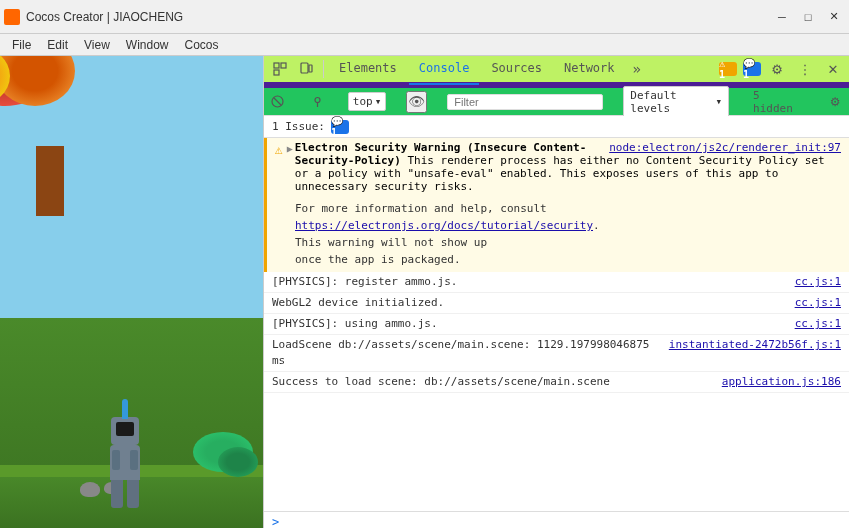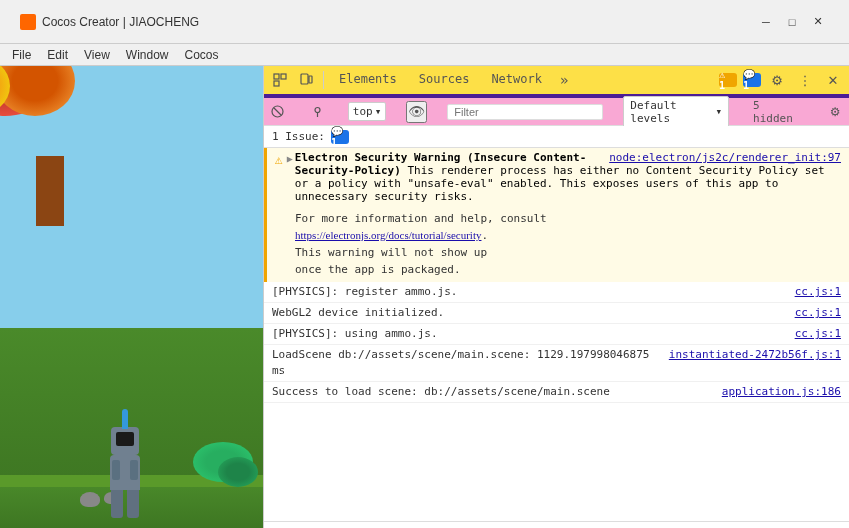--- a/index.html
+++ b/index.html
@@ -1,24 +1,24 @@
 <!DOCTYPE html>
 <html><head>
   <meta charset="utf-8">
   <style>
     * { margin: 0; padding: 0; box-sizing: border-box; }
     body { width: 849px; height: 528px; overflow: hidden; font-family: 'Segoe UI', Arial, sans-serif; background: #f0f0f0; }
 
     
     .titlebar {
       background: #f0f0f0;
-      height: 44px;
+      height: 34px;
       display: flex;
       align-items: center;
-      padding: 0 20px;
+      padding: 0 4px;
       border-bottom: 1px solid #ccc;
       font-size: 12px;
     }
     .titlebar-icon {
       width: 16px; height: 16px; margin-right: 6px;
       background: #ff6600;
       border-radius: 2px;
       display: inline-block;
     }
     .titlebar-title { font-size: 12px; color: #333; }
@@ -205,22 +205,22 @@
       display: flex;
       flex-direction: column;
       font-family: 'Consolas', monospace;
       font-size: 11px;
     }
 
     
     .devtools-toolbar {
       display: flex;
       align-items: center;
-      border-bottom: 4px solid #4c1d95;
-      background: #fde047;
+      border-bottom: 6px solid #4c1d95;
+      background: #bef264;
       height: 32px;
       padding: 0 4px;
       gap: 2px;
       flex-shrink: 0;
     }
     .dt-icon-btn {
       width: 24px; height: 24px;
       display: flex; align-items: center; justify-content: center;
       cursor: pointer;
       border-radius: 3px;
@@ -253,21 +253,21 @@
       margin-left: 2px;
     }
     .dt-badge-warn { background: #f0a500; color: white; }
     .dt-badge-info { background: #1a73e8; color: white; }
 
     
     .console-toolbar {
       display: flex;
       align-items: center;
       border-bottom: 1px solid #ddd;
-      background: #f9a8d4;
+      background: #22c55e;
       height: 28px;
       padding: 0 4px;
       gap: 20px;
       flex-shrink: 0;
     }
     .console-btn {
       width: 22px; height: 22px;
       display: flex; align-items: center; justify-content: center;
       cursor: pointer;
       border-radius: 3px;
@@ -361,21 +361,21 @@
       line-height: 17px;
       color: #333;
     }
     .warning-header {
       display: flex;
       align-items: flex-start;
       padding: 3px 8px;
       background: #fffbe6;
       border-left: 3px solid #f0a500;
     }
-    .external-link { color: #1a0dab; text-decoration: underline; cursor: pointer; font-family: Liberation Serif, serif; }
+    .external-link { color: #1a0dab; text-decoration: underline; cursor: pointer; }
 
     
     .console-input-bar {
       display: flex;
       align-items: center;
       border-top: 1px solid #ddd;
       padding: 3px 8px;
       background: #fff;
       flex-shrink: 0;
     }
@@ -466,20 +466,21 @@
           </svg>
       </button>
       <button class="dt-icon-btn" title="Device toolbar">
         <svg width="13" height="14" viewBox="0 0 13 14" fill="none">
             <rect x="1" y="1" width="7" height="10" rx="1" stroke="#555" stroke-width="1.2"></rect>
             <rect x="9" y="3" width="3" height="7" rx="0.5" stroke="#555" stroke-width="1.2"></rect>
           </svg>
       </button>
       <div class="dt-separator"></div>
       <div class="dt-tab">Elements</div>
+      <div class="dt-tab active">Console</div>
       <div class="dt-tab">Sources</div>
       <div class="dt-tab">Network</div>
       <span class="dt-more">»</span>
       <div style="margin-left:auto; display:flex; align-items:center; gap:4px;">
         <span class="dt-badge dt-badge-warn">⚠ 1</span>
         <span class="dt-badge dt-badge-info">💬 1</span>
         <button class="dt-icon-btn">⚙</button>
         <button class="dt-icon-btn">⋮</button>
         <button class="dt-icon-btn">✕</button>
       </div>

